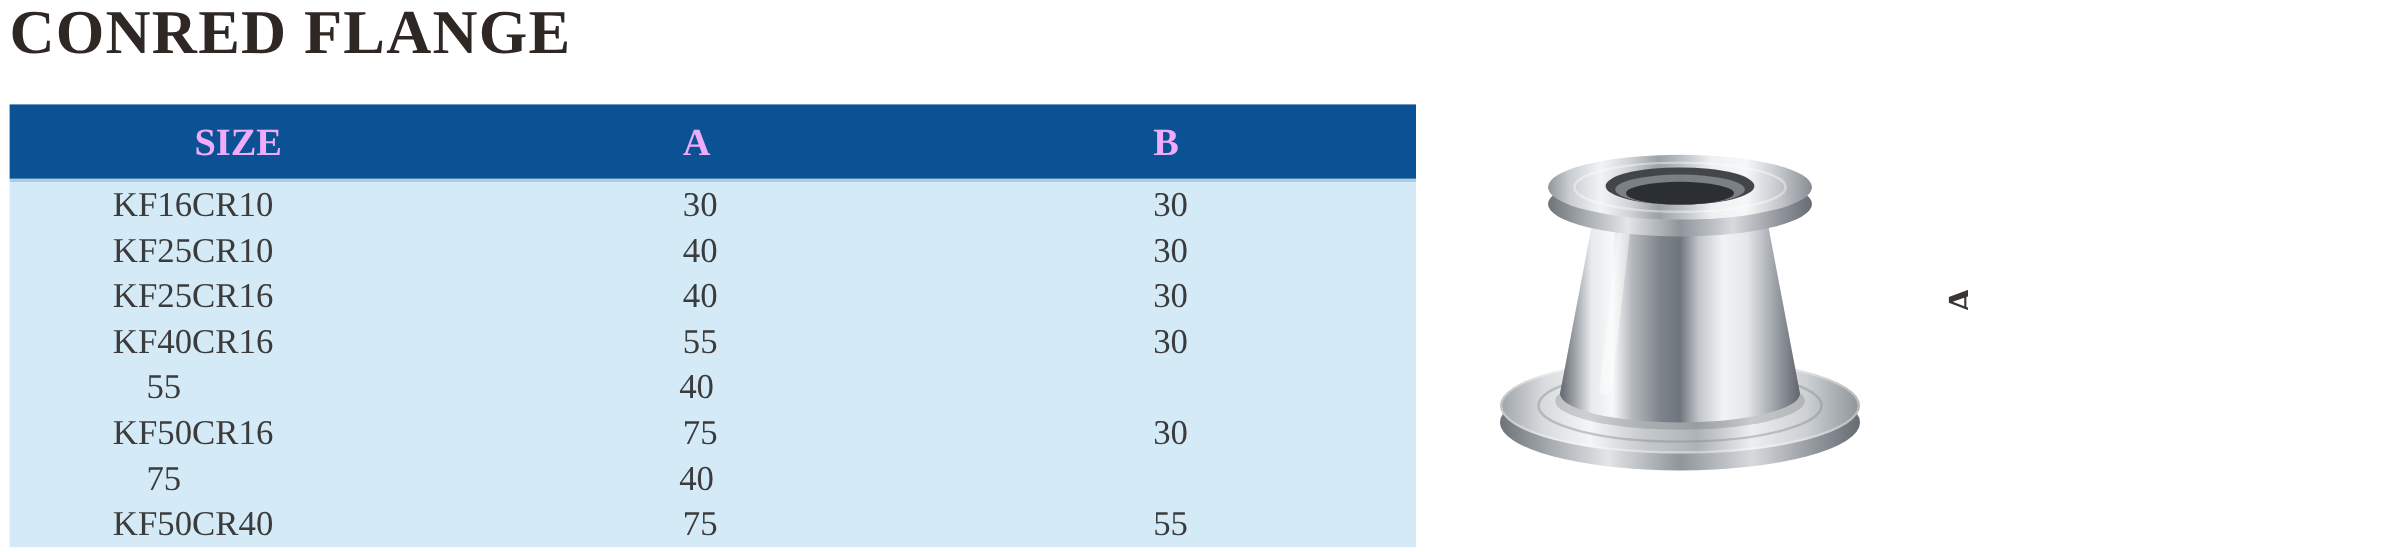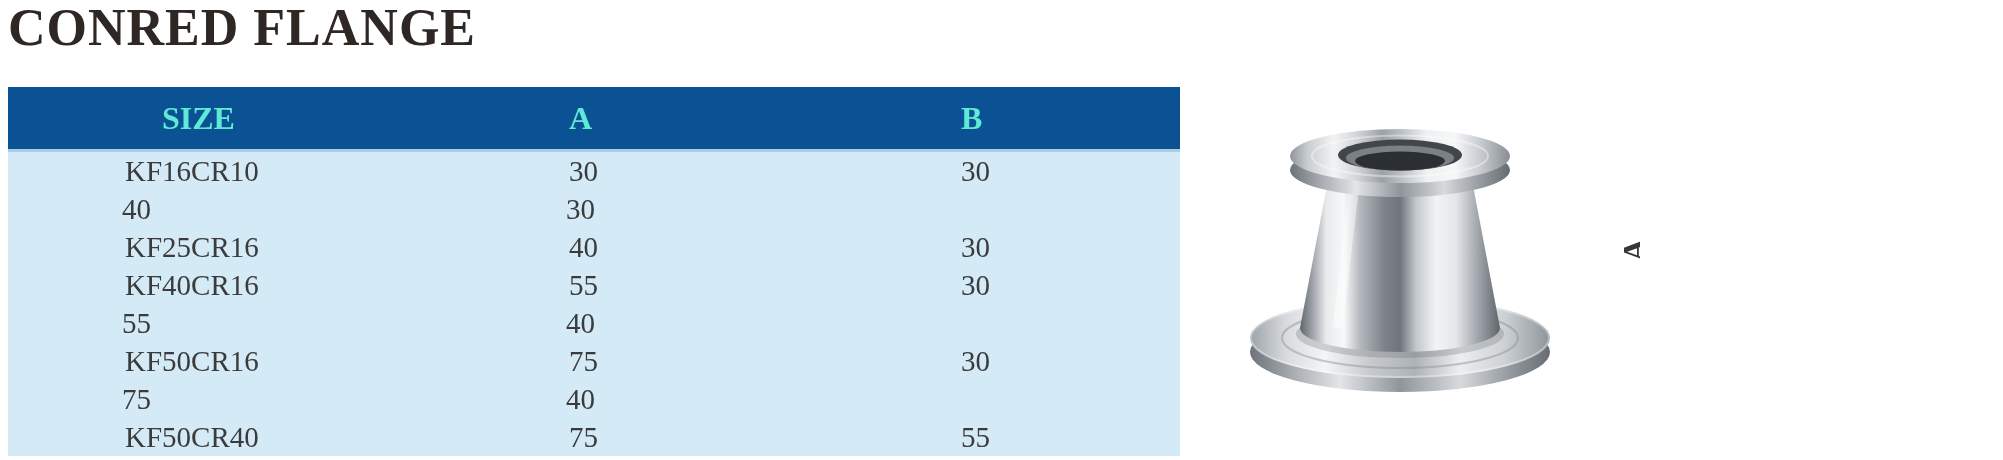--- a/index.html
+++ b/index.html
@@ -9,27 +9,27 @@
   
   .title{position:absolute;left:8px;top:-2px;font-size:52px;font-weight:bold;
          color:#2e2724;letter-spacing:1px;white-space:nowrap;}
   .matblock{position:absolute;right:823px;top:0px;text-align:right;color:#362f2c;
             font-size:27px;line-height:29px;}
 
   
   .table{position:absolute;left:8px;top:87px;width:1172px;}
   .thead{height:62px;background:#0b5295;display:grid;
          grid-template-columns:447px 395px 1fr;align-items:center;
-         color:#5eead4;font-weight:bold;font-size:32px;}
+         color:#f0abfc;font-weight:bold;font-size:32px;}
   .thead .c1{padding-left:154px;}
   .tsep{height:3px;background:#a9cfe8;}
   .tbody{background:#d4eaf7;}
   .trow{height:38px;display:grid;grid-template-columns:447px 395px 1fr;
         align-items:center;font-size:29px;color:#3b3b3b;}
-  .c1{padding-left:117px;}
+  .c1{padding-left:86px;}
   .c2{padding-left:114px;}
   .c3{padding-left:111px;}
 
   
   .photo{position:absolute;left:1242px;top:122px;}
   .drawing{position:absolute;left:1613px;top:60px;}
   .dwg-line{stroke:#3a3633;fill:none;stroke-width:2.1;stroke-linecap:round;}
   .dim-line{stroke:#3a3633;fill:none;stroke-width:1.7;}
   .dim-arrow{fill:#3a3633;stroke:none;}
   .dwg-text{fill:#3a3633;font-family:"Liberation Serif","DejaVu Serif",serif;
@@ -50,20 +50,21 @@
       <div class="c3">B</div>
     </div>
     <div class="tsep"></div>
     <div class="tbody">
       <div class="trow">
         <div class="c1">KF16CR10</div>
         <div class="c2">30</div>
         <div class="c3">30</div>
       </div>
       <div class="trow">
+        <div class="c1">KF25CR10</div>
         <div class="c2">40</div>
         <div class="c3">30</div>
       </div>
       <div class="trow">
         <div class="c1">KF25CR16</div>
         <div class="c2">40</div>
         <div class="c3">30</div>
       </div>
       <div class="trow">
         <div class="c1">KF40CR16</div>

